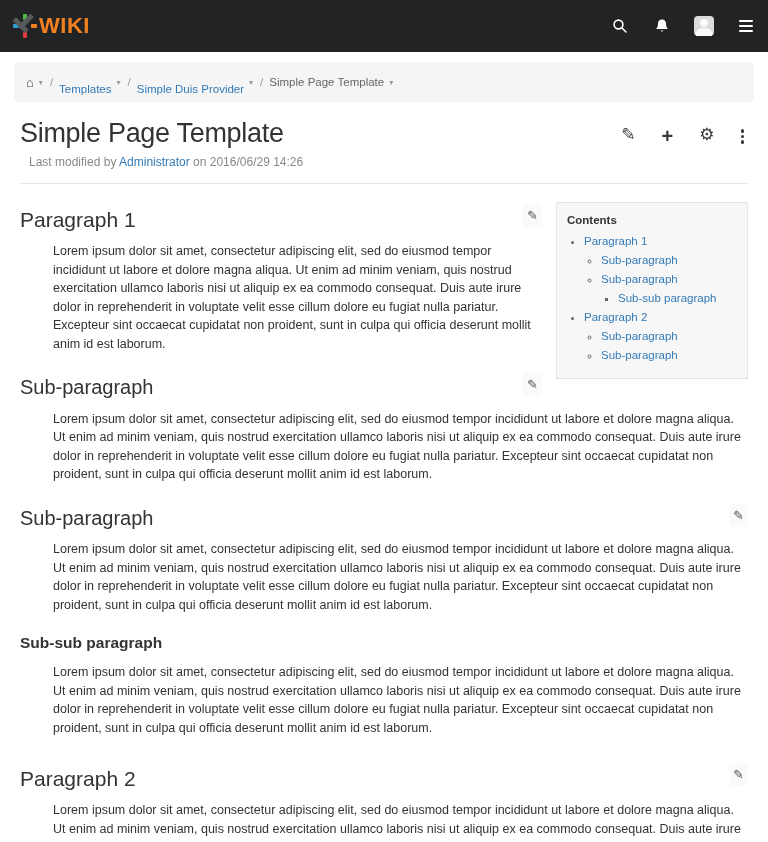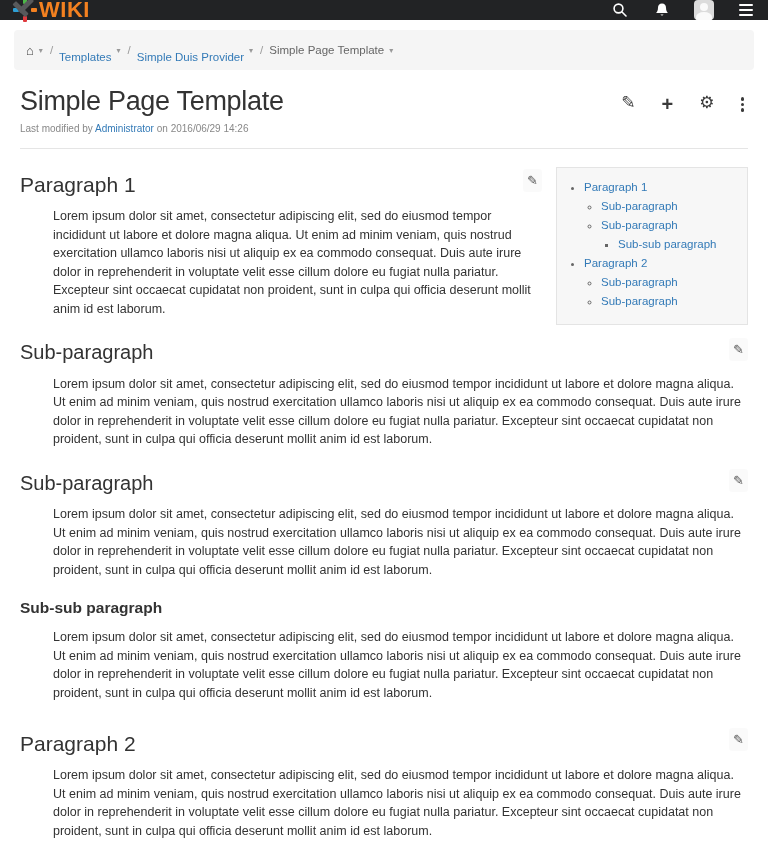--- a/index.html
+++ b/index.html
@@ -1,19 +1,19 @@
 <!DOCTYPE html>
 <html><head>
 <meta charset="utf-8">
 <style>
   * { margin:0; padding:0; box-sizing:border-box; }
   html,body { width:768px; background:#fff; font-family:"Liberation Sans", sans-serif; color:#333; }
 
   
-  .navbar { height:20px; background:#222325; display:flex; align-items:center; justify-content:space-between; padding:0 12px; }
+  .navbar { height:52px; background:#222325; display:flex; align-items:center; justify-content:space-between; padding:0 12px; }
   .logo { display:flex; align-items:center; gap:1px; text-decoration:none; }
   .logo-x { position:relative; width:26px; height:26px; display:inline-block; }
   .logo-x .bar { position:absolute; border-radius:1px; }
   .logo-wiki { color:#f48120; font-size:22px; font-weight:bold; letter-spacing:0.5px; line-height:1; }
   .nav-icons { display:flex; align-items:center; gap:22px; }
   .nav-icon { width:20px; height:20px; display:flex; align-items:center; justify-content:center; cursor:pointer; }
   .avatar { width:20px; height:20px; border-radius:4px; background:#dcdcdc; position:relative; overflow:hidden; }
   .avatar .head { position:absolute; top:3px; left:6px; width:8px; height:8px; border-radius:50%; background:#fafafa; }
   .avatar .body { position:absolute; top:12px; left:2px; width:16px; height:10px; border-radius:50% 50% 0 0; background:#fafafa; }
   .burger { display:flex; flex-direction:column; gap:3px; }
@@ -29,21 +29,21 @@
 
   
   .page-head { padding:16px 20px 0 20px; position:relative; }
   .titlebar { display:flex; justify-content:space-between; align-items:flex-start; }
   .page-title { font-size:27px; font-weight:400; color:#333; letter-spacing:-0.3px; }
   .doc-actions { display:flex; gap:26px; padding-top:8px; padding-right:4px; }
   .action-icon { font-size:17px; color:#3a3a3a; cursor:pointer; line-height:1; }
   .action-icon.plus { font-weight:bold; font-size:20px; }
   .kebab { display:flex; flex-direction:column; gap:2px; padding-top:3px; }
   .kebab i { width:3.5px; height:3.5px; background:#3a3a3a; border-radius:50%; }
-  .doc-modified { font-size:10px; color:#888; margin-top:6px; }
+  .doc-modified { font-size:12px; color:#888; margin-top:6px;margin-left:9px; }
   .doc-modified a { color:#337ab7; text-decoration:none; }
   .head-rule { border:none; border-top:1px solid #e5e5e5; margin:14px 20px 0 20px; }
 
   
   .content { padding:6px 20px 0 20px; font-size:12.5px; line-height:1.48; }
   .toc-panel { float:right; width:192px; background:#f7f7f7; border:1px solid #e4e4e4; padding:9px 10px 12px 10px; margin:12px 0 12px 14px; font-size:11.5px; }
   .toc-title { font-weight:bold; color:#333; margin-bottom:4px; }
   .toc-panel ul { margin-left:17px; }
   .toc-panel ul.lvl1 { list-style:disc; }
   .toc-panel ul.lvl2 { list-style:circle; }
@@ -132,20 +132,21 @@
     </div>
   </div>
   <div class="doc-modified">
     <span>Last modified by </span><a>Administrator</a><span> on 2016/06/29 14:26</span>
   </div>
 </div>
 <hr class="head-rule">
 
 <div class="content">
   <div class="toc-panel">
+    <div class="toc-title">Contents</div>
     <div id="toc-root">
         <ul class="lvl1">
           <li><a>Paragraph 1</a><ul class="lvl2">
               <li><a>Sub-paragraph</a></li>
               <li><a>Sub-paragraph</a><ul class="lvl3">
                   <li><a>Sub-sub paragraph</a></li>
                 </ul></li>
             </ul></li>
           <li><a>Paragraph 2</a><ul class="lvl2">
               <li><a>Sub-paragraph</a></li>

